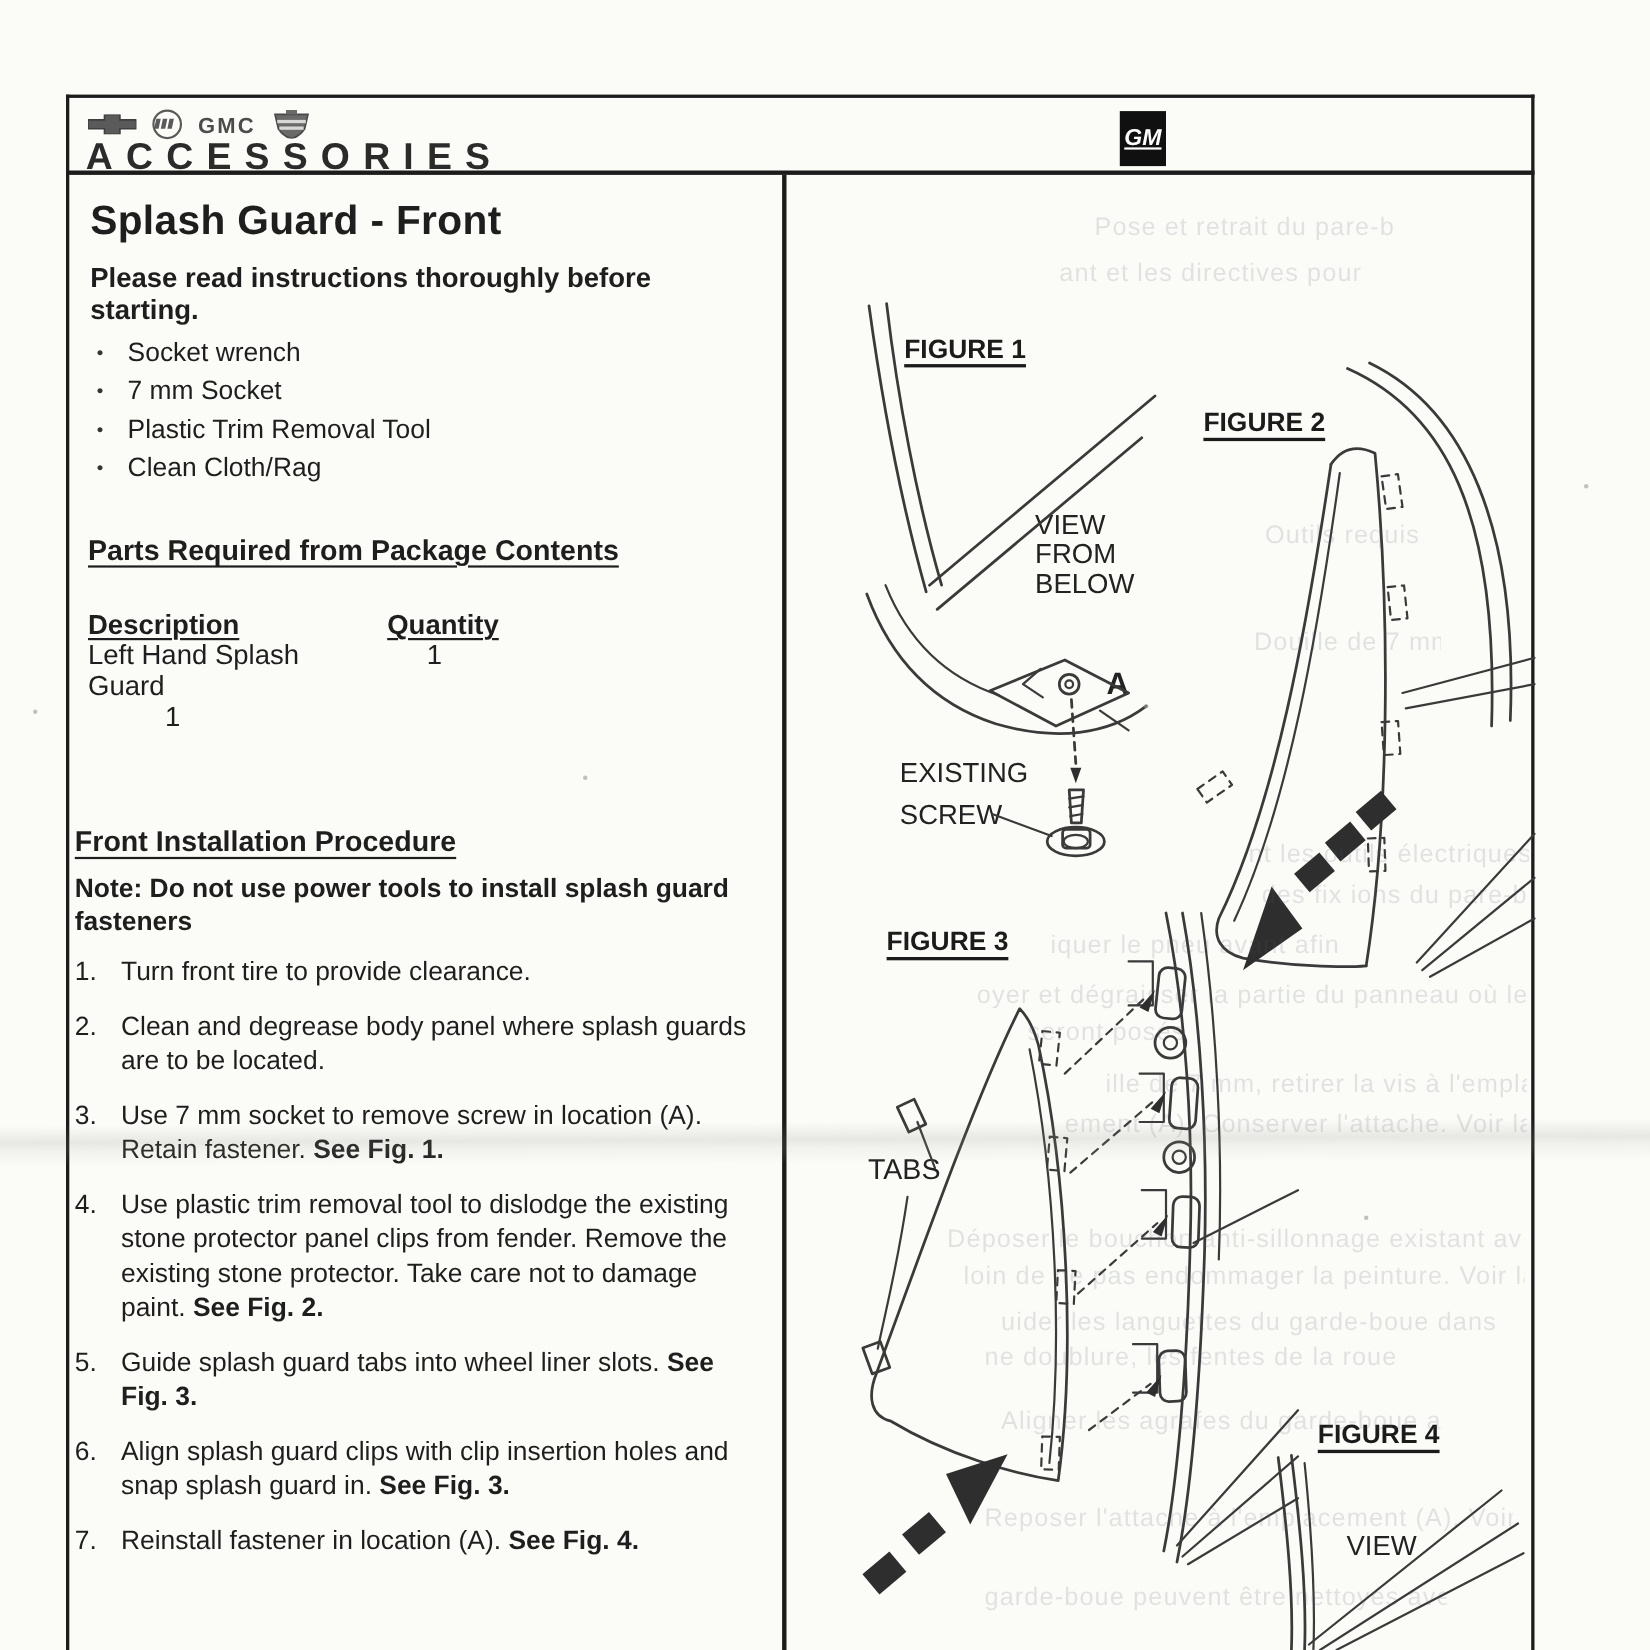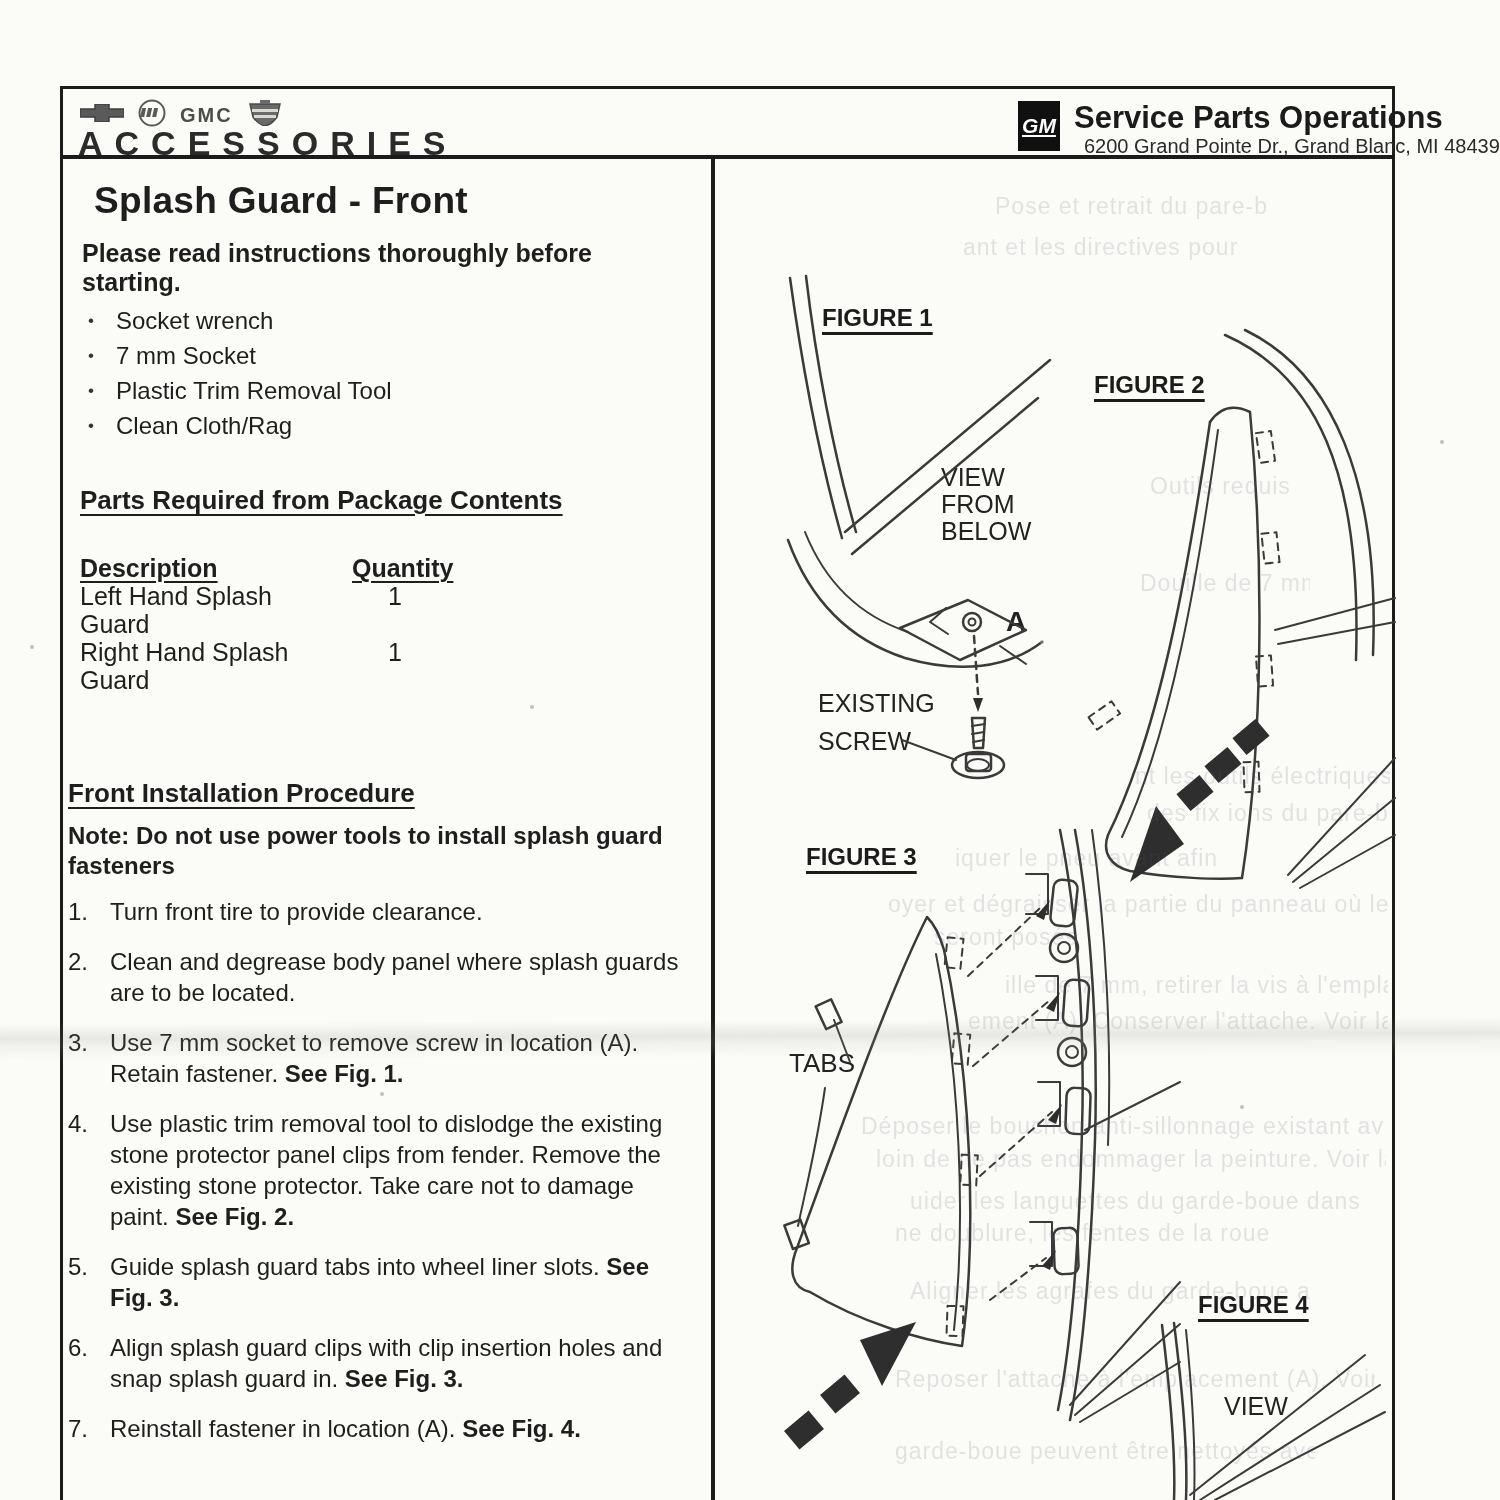--- a/index.html
+++ b/index.html
@@ -22,21 +22,21 @@
     letter-spacing:12px;color:#2b2b2b;}
   .gm-block{position:absolute;left:1006px;top:101px;display:flex;align-items:flex-start;padding-left:12px;}
   .gm-logo{width:42px;height:50px;background:#101010;color:#fff;display:flex;align-items:center;justify-content:center;
     font-weight:bold;font-style:italic;font-size:21px;text-decoration:underline;}
   .gm-text{margin-left:14px;}
   .gm-title{font-size:31px;font-weight:bold;color:#1b1b1b;line-height:33px;}
   .gm-addr{font-size:20px;color:#2a2a2a;margin-top:1px;margin-left:10px;}
 
   
   .leftcol{position:absolute;left:66px;top:180px;width:630px;}
-  .doc-title{font-size:37px;font-weight:bold;margin-left:28px;letter-spacing:.3px;}
+  .doc-title{font-size:37px;font-weight:bold;margin-left:16px;letter-spacing:.3px;}
   .doc-sub{font-size:25px;font-weight:bold;margin-left:16px;margin-top:17px;}
   .sec-head{font-size:26px;font-weight:bold;text-decoration:underline;text-underline-offset:5px;text-decoration-thickness:2px;}
   .tools-head{margin-left:16px;margin-top:40px;}
   .bullets{margin-left:16px;margin-top:6px;}
   .bullet{display:flex;font-size:24px;line-height:35px;}
   .bullet .dot{width:28px;color:#333;font-size:17px;padding-left:6px;}
   .parts-head{margin-left:14px;margin-top:42px;}
   .parts-table{margin-left:14px;margin-top:38px;font-size:25px;}
   .pt-row{display:flex;line-height:28px;}
   .pt-desc{width:238px;}
@@ -95,24 +95,20 @@
       <rect x="5" y="9" width="26" height="3" fill="#d8d8d4"></rect>
       <rect x="7" y="15" width="22" height="3" fill="#d8d8d4"></rect>
       <rect x="13" y="0" width="10" height="4" fill="#6a6a6a"></rect>
     </svg>
   </span>
 </div>
 <div class="accessories">ACCESSORIES</div>
 
 <div class="gm-block">
   <div class="gm-logo">GM</div>
-  <div class="gm-text">
-    <div class="gm-title">Service Parts Operations</div>
-    <div class="gm-addr">6200 Grand Pointe Dr., Grand Blanc, MI 48439</div>
-  </div>
 </div>
 
 <div class="leftcol">
   <div class="doc-title">Splash Guard - Front</div>
   <div class="doc-sub">Please read instructions thoroughly before starting.</div>
 
   <div class="bullets">
     <div class="bullet">
         <span class="dot">•</span>
         <span>Socket wrench</span>
@@ -135,21 +131,20 @@
   <div class="parts-table">
     <div class="pt-row pt-headrow">
       <span class="pt-desc">Description</span>
       <span class="pt-qty">Quantity</span>
     </div>
     <div class="pt-row">
       <span class="pt-desc">Left Hand Splash Guard</span>
       <span class="pt-qty" style="padding-left:70px;">1</span>
     </div>
     <div class="pt-row">
-      <span class="pt-desc">Right Hand Splash Guard</span>
       <span class="pt-qty" style="padding-left:70px;">1</span>
     </div>
   </div>
 
   <div class="sec-head proc-head">Front Installation Procedure</div>
   <div class="proc-note">Note: Do not use power tools to install splash guard fasteners</div>
 
   <div class="steps">
     <div class="step">
         <span class="num">1.</span>

